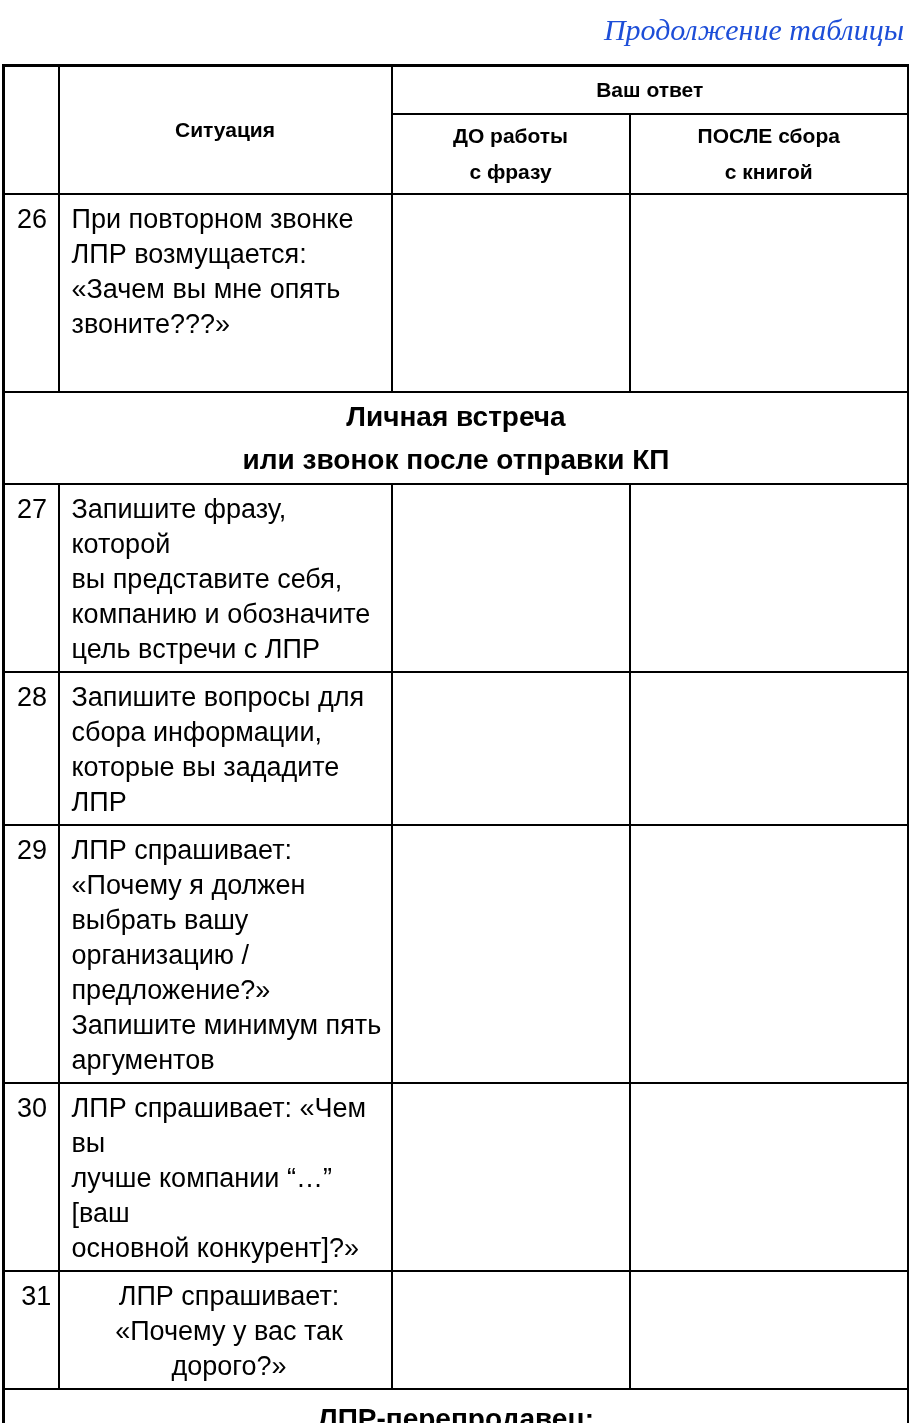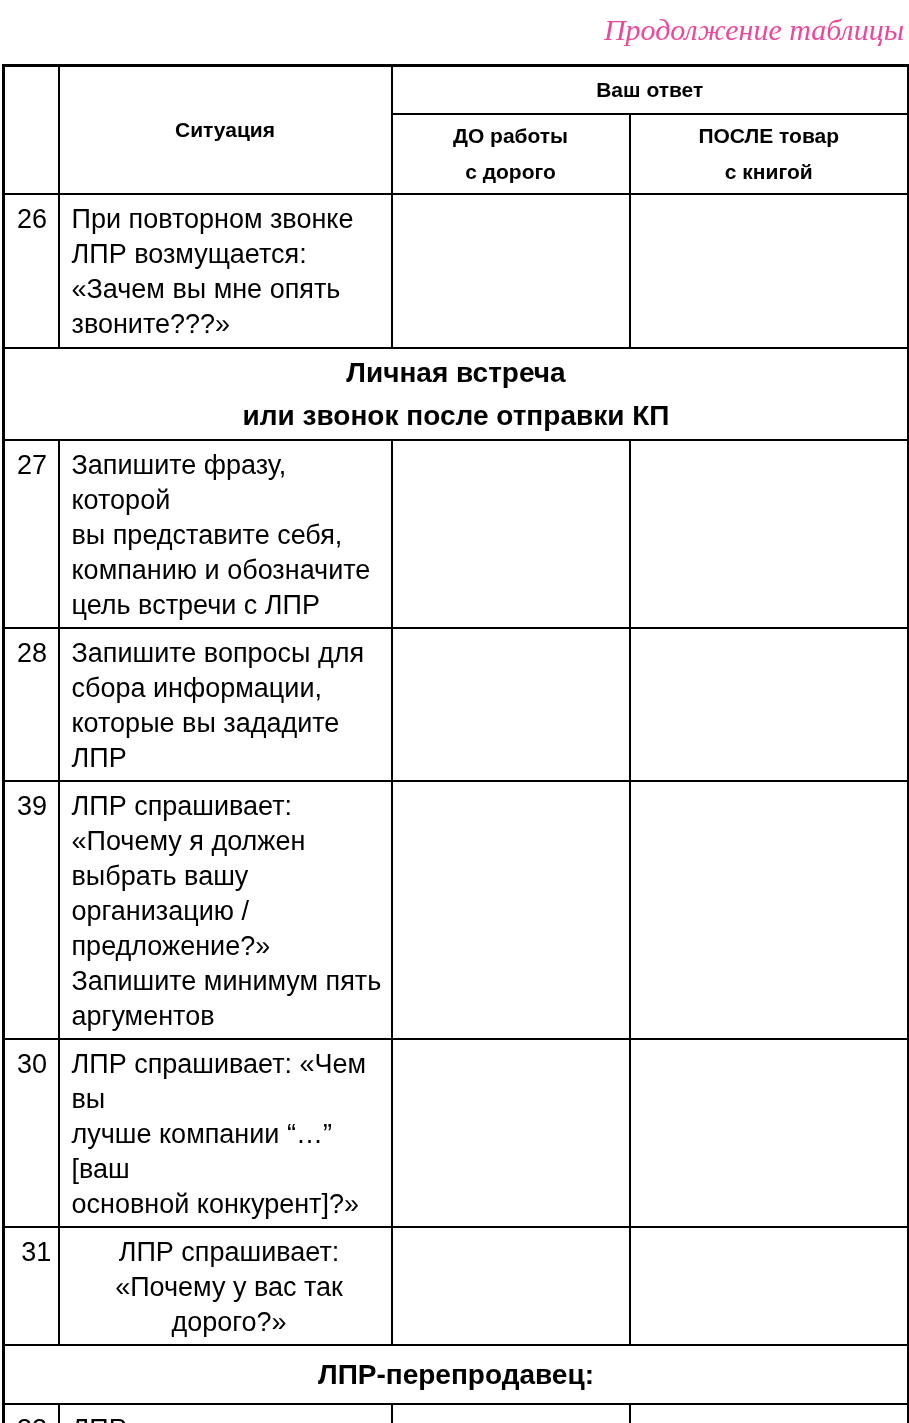--- a/index.html
+++ b/index.html
@@ -12,21 +12,21 @@
     color: #000000;
     overflow: hidden;
   }
   .page-title {
     position: absolute;
     top: 13px;
     right: 5px;
     font-family: "Liberation Serif", serif;
     font-style: italic;
     font-size: 30px;
-    color: #ec4899;
+    color: #1d4ed8;
     white-space: nowrap;
   }
   table.worksheet {
     position: absolute;
     left: 2px;
     top: 64px;
     width: 905px;
     border-collapse: collapse;
     table-layout: fixed;
     border: 3px solid #000000;
@@ -65,21 +65,21 @@
   }
   td.answer { vertical-align: top; }
   td.section {
     font-weight: bold;
     font-size: 28px;
     line-height: 43px;
     text-align: center;
     vertical-align: middle;
     padding: 2px 4px;
   }
-  tr.r26 { height: 154px; }
+  tr.r26 { height: 198px; }
   tr.s1  { height: 89px; }
   tr.r27 { height: 152px; }
   tr.r28 { height: 119px; }
   tr.r29 { height: 250px; }
   tr.r30 { height: 121px; }
   tr.r31 { height: 118px; text-align: center; }
   tr.s2  { height: 59px; }
   tr.r32 { height: 158px; }
 </style>
 </head>
@@ -95,22 +95,22 @@
     <col class="c-after">
   </colgroup>
   <tbody>
     <tr class="h1">
       <td class="head" rowspan="2"></td>
       <td class="head" rowspan="2">Ситуация</td>
       <td class="head" colspan="2">Ваш ответ</td>
     </tr>
     <tr class="h2">
       <td class="head">ДО работы
-с дорого</td>
-      <td class="head">ПОСЛЕ товар
+с фразу</td>
+      <td class="head">ПОСЛЕ сбора
 с книгой</td>
     </tr>
 
     <tr class="r26">
       <td class="item-num">26</td>
       <td class="item-text">При повторном звонке
 ЛПР возмущается:
 «Зачем вы мне опять
 звоните???»</td>
       <td class="answer"></td>
@@ -135,21 +135,21 @@
     <tr class="r28">
       <td class="item-num">28</td>
       <td class="item-text">Запишите вопросы для
 сбора информации,
 которые вы зададите ЛПР</td>
       <td class="answer"></td>
       <td class="answer"></td>
     </tr>
 
     <tr class="r29">
-      <td class="item-num">39</td>
+      <td class="item-num">29</td>
       <td class="item-text">ЛПР спрашивает:
 «Почему я должен
 выбрать вашу
 организацию /
 предложение?»
 Запишите минимум пять
 аргументов</td>
       <td class="answer"></td>
       <td class="answer"></td>
     </tr>

